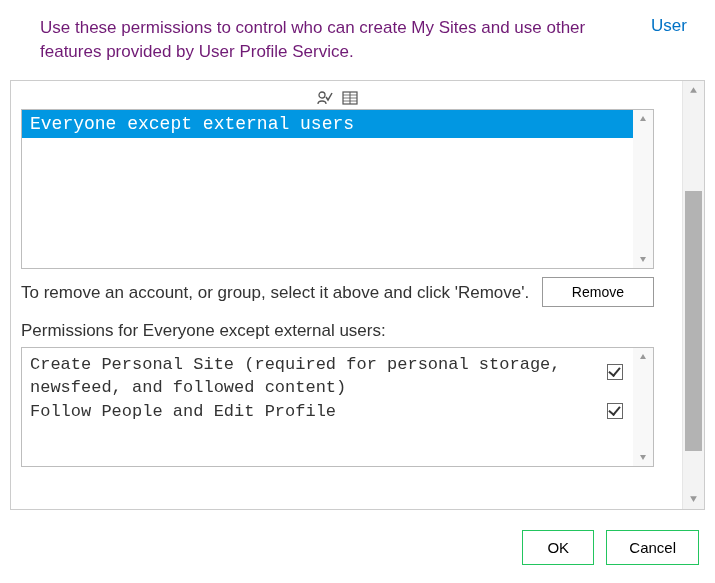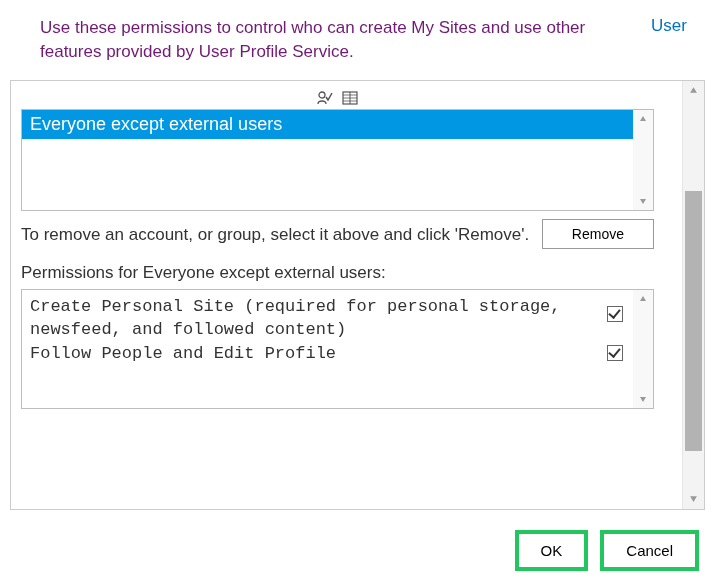--- a/index.html
+++ b/index.html
@@ -83,23 +83,24 @@
     }
     .toolbar-icons .ico {
       display: inline-block;
       width: 16px;
       height: 14px;
       margin: 0 2px;
       vertical-align: middle;
     }
     .userlist {
       position: relative;
-      height: 102px;
+      height: 160px;
       border: 1px solid #bdbdbd;
       margin-bottom: 12px;
+      font-family: Liberation Mono, monospace;
     }
     .userlist-inner {
       position: absolute;
       left: 0; top: 0; bottom: 0;
       right: 20px;
       overflow: hidden;
     }
     .userlist-item {
       padding: 4px 8px;
       font-size: 18px;
@@ -210,21 +211,21 @@
     .cutoff {
       color: #333;
     }
     .footer {
       display: flex;
       justify-content: flex-end;
       padding: 10px 16px 0 0;
       gap: 12px;
     }
     .footer-button {
-      border: 4px solid #22c55e;
+      border: 1px solid #22c55e;
       background: #fff;
       padding: 8px 22px;
       font-size: 15px;
       cursor: pointer;
       font-family: inherit;
       min-width: 72px;
     }
   </style>
 </head>
 <body>

